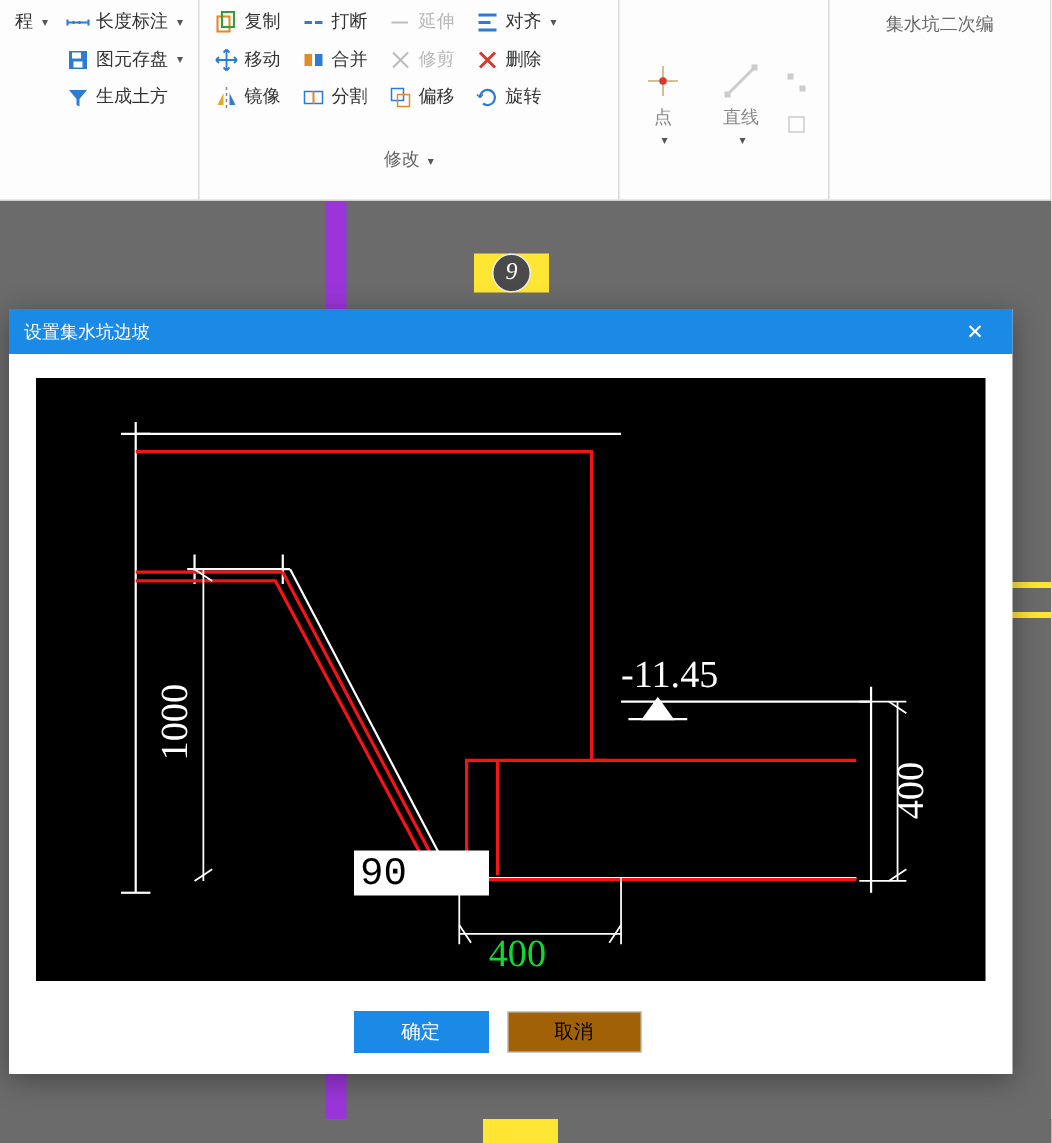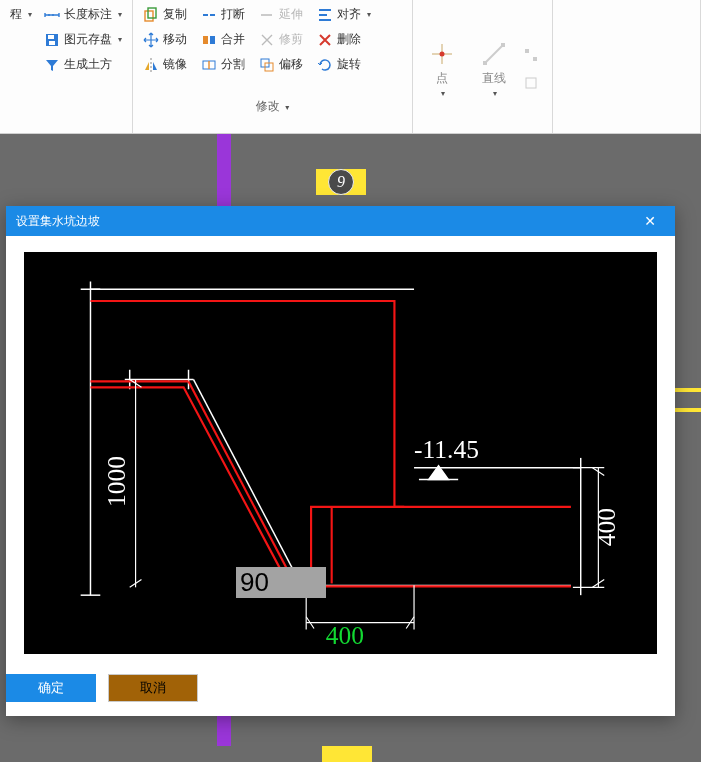--- a/index.html
+++ b/index.html
@@ -25,22 +25,22 @@
   .grid-band-v { position: absolute; top: 0; bottom: 0; background: #9a36d9; }
   .axis-bubble { position: absolute; width: 26px; height: 26px; border-radius: 50%; background: #4a4a4a; border: 1px solid #eee; color: #fff; display: flex; align-items: center; justify-content: center; font-style: italic; font-family: serif; font-size: 16px; }
 
   
   .dialog { position: absolute; top: 206px; left: 6px; width: 669px; height: 510px; background: #fff; box-shadow: 0 4px 18px rgba(0,0,0,.35); display: flex; flex-direction: column; }
   .dlg-title { background: #1b8ae6; color: #fff; height: 30px; display: flex; align-items: center; padding: 0 10px; font-size: 12px; text-align: right; }
   .dlg-close { margin-left: auto; width: 30px; height: 30px; display: flex; align-items: center; justify-content: center; cursor: pointer; color: #fff; font-size: 14px; }
   .dlg-body { flex: 1; padding: 16px 18px 10px 18px; display:flex;}
   .drawing { flex:1; background: #000; position: relative; }
   .drawing svg { position:absolute; inset:0; width:100%; height:100%; }
-  .dim-input { position: absolute; background: #a3a3a3; color: #000; font-size: 26px; font-family: Liberation Sans, sans-serif; border: none; padding: 0 4px; width: 90px; text-align: left; }
-  .dlg-footer { display: flex; justify-content: flex-start; gap: 12px; padding: 10px 18px 14px 0; }
+  .dim-input { position: absolute; background: #ffffff; color: #000; font-size: 26px; font-family: Liberation Mono, monospace; border: none; padding: 0 4px; width: 90px; text-align: left; }
+  .dlg-footer { display: flex; justify-content: center; gap: 12px; padding: 10px 18px 14px 0; }
   .btn { width: 90px; height: 28px; font-size: 13px; cursor: pointer; border: 1px solid #c9c9c9; background: #a16207; }
   .btn.primary { background: #1b8ae6; border-color: #1b8ae6; color: #fff; }
 </style>
 </head>
 <body>
 
 <div class="ribbon">
 
   <div class="ribbon-group" style="min-width:130px">
     <div class="group-body">
@@ -231,20 +231,21 @@
         <span class="ico" style="margin-top:8px">
             <svg viewBox="0 0 16 16">
               <rect x="3" y="3" width="10" height="10" fill="none" stroke="#ccc"></rect>
             </svg>
           </span>
       </div>
     </div>
   </div>
 
   <div class="ribbon-group" style="flex:1">
+    <div class="group-label">集水坑二次编</div>
   </div>
 </div>
 
 <div class="canvas-bg">
   <div class="grid-band-v" style="left:217px;width:14px"></div>
   <div class="grid-line-v" style="left:328px;background:transparent"></div>
   <div style="position:absolute;left:316px;top:35px;width:50px;height:26px;background:#ffe635"></div>
   <div class="axis-bubble" style="left:328px;top:35px">9</div>
   <div style="position:absolute;right:0;top:254px;width:60px;height:4px;background:#ffe635"></div>
   <div style="position:absolute;right:0;top:274px;width:60px;height:4px;background:#ffe635"></div>

